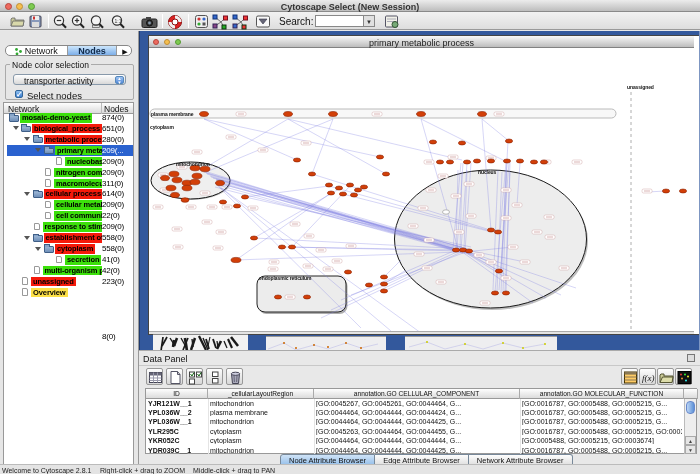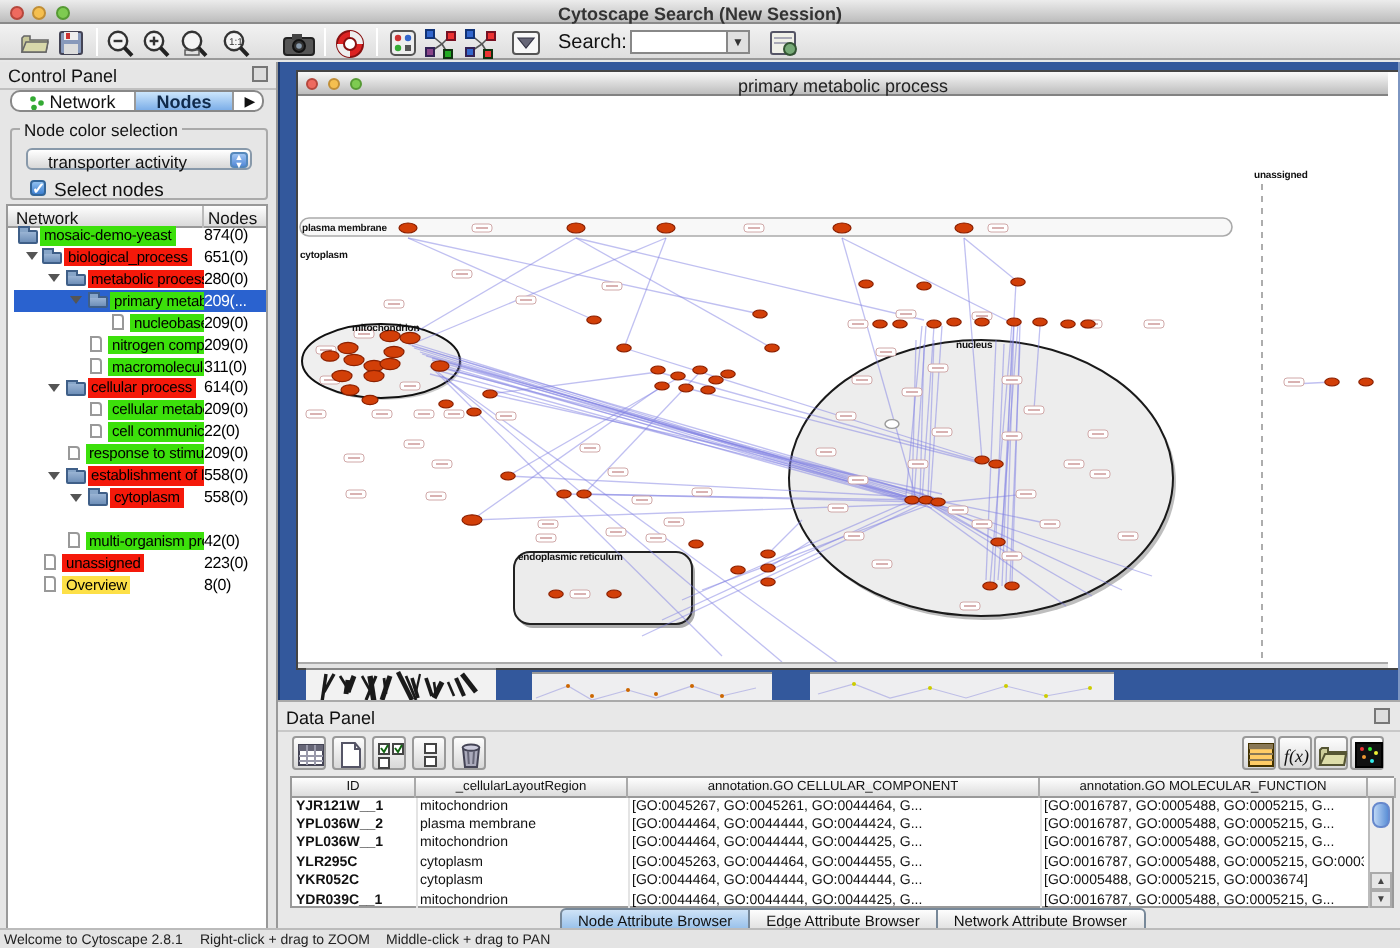--- a/index.html
+++ b/index.html
@@ -1,27 +1,27 @@
 <!DOCTYPE html>
 <html><head><meta charset="utf-8"><style>
 *{margin:0;padding:0;box-sizing:border-box;}
 body{width:700px;height:474px;font-family:"Liberation Sans",sans-serif;position:relative;overflow:hidden;background:#e8e8e8;}
 .tarr{position:absolute;top:3px;width:0;height:0;border-left:3.5px solid transparent;border-right:3.5px solid transparent;border-top:4.5px solid #555;}
 .tfold{position:absolute;top:2.5px;width:10px;height:6.5px;background:linear-gradient(#9ab4d4,#6e8fb8);border:1px solid #3f5f88;border-radius:1px;}
 .tfold::before{content:"";position:absolute;top:-2.6px;left:-1px;width:4px;height:1.6px;background:#87a5c8;border:1px solid #3f5f88;border-bottom:none;}
 .tpage{position:absolute;top:1px;width:6px;height:7.5px;background:#fff;border:1px solid #999;border-radius:0 2px 0 0;}
-.tlab{position:absolute;top:0.5px;height:9.5px;font-size:7.5px;letter-spacing:-0.1px;line-height:9.5px;color:#000;padding:0 2px;white-space:nowrap;overflow:hidden;}
+.tlab{position:absolute;top:0.5px;height:9.5px;font-size:7.5px;letter-spacing:-0.1px;line-height:9.5px;color:#000;padding:0 2px;white-space:nowrap;overflow:hidden;font-weight:bold;}
 .tnum{position:absolute;left:98px;top:0.5px;font-size:8px;letter-spacing:-0.2px;line-height:9.5px;}
 .glab{font-family:"Liberation Sans",sans-serif;font-size:5px;font-weight:bold;fill:#111;letter-spacing:-0.1px;}
 </style></head><body>
 <div style="position:absolute;left:0;top:0;width:700px;height:12px;background:linear-gradient(#ececec,#bdbdbd);border-bottom:1px solid #8a8a8a;">
 <div style="position:absolute;left:4.5px;top:3px;width:7px;height:7px;border-radius:50%;background:#ee6a5f;border:0.5px solid #b5473d;"></div>
 <div style="position:absolute;left:16.0px;top:3px;width:7px;height:7px;border-radius:50%;background:#f5bf4f;border:0.5px solid #c08e36;"></div>
 <div style="position:absolute;left:27.5px;top:3px;width:7px;height:7px;border-radius:50%;background:#7ecb51;border:0.5px solid #569a34;"></div>
-<div style="position:absolute;left:0;top:1.5px;width:700px;text-align:center;font-size:9px;font-weight:bold;color:#333;">Cytoscape Search (New Session)</div>
+<div style="position:absolute;left:0;top:1.5px;width:700px;text-align:center;font-size:9px;font-weight:bold;color:#333;">Cytoscape Select (New Session)</div>
 </div>
 <div style="position:absolute;left:0;top:12px;width:700px;height:18px;background:linear-gradient(#f2f2f2,#dedede);border-bottom:1px solid #9a9a9a;">
 <div style="position:absolute;left:10px;top:2px;width:15px;height:15px;"><svg width="15" height="15">
         <path d="M1 5 L1 12 L13 12 L14 6 L5 6 L5 4 L2 4 Z" fill="#c8c89a" stroke="#666" stroke-width="0.8"></path>
         <path d="M1 12 L3 7 L14 7 L13 12 Z" fill="#d8d8aa" stroke="#666" stroke-width="0.8"></path>
       </svg></div>
     <div style="position:absolute;left:28px;top:2px;width:15px;height:15px;"><svg width="15" height="15">
         <rect x="2" y="2" width="11" height="11" rx="1" fill="#8899bb" stroke="#445"></rect>
         <rect x="4" y="2" width="7" height="4" fill="#eee"></rect>
         <rect x="5" y="2.5" width="2" height="3" fill="#c33"></rect>
@@ -98,24 +98,20 @@
         <rect x="1.5" y="2" width="12" height="11" rx="1" fill="#f0f0e8" stroke="#556"></rect>
         <line x1="3" y1="5" x2="12" y2="5" stroke="#99a" stroke-width="0.8"></line>
         <line x1="3" y1="7.5" x2="12" y2="7.5" stroke="#99a" stroke-width="0.8"></line>
         <circle cx="11" cy="10.5" r="3" fill="#7a7" stroke="#353"></circle>
       </svg></div>
     <div style="position:absolute;left:47.5px;top:2px;width:1px;height:14px;background:#bbb;border-right:1px solid #fff;"></div>
     <div style="position:absolute;left:162px;top:2px;width:1px;height:14px;background:#bbb;border-right:1px solid #fff;"></div>
     <div style="position:absolute;left:187.5px;top:2px;width:1px;height:14px;background:#bbb;border-right:1px solid #fff;"></div>
 </div>
 <div style="position:absolute;left:0;top:31px;width:139px;height:433px;background:#e6e6e6;border-right:1px solid #999;">
-<div style="position:absolute;left:0;top:0;width:138px;height:14px;border-bottom:1px solid #c0c0c0;">
-      <span style="position:absolute;left:4px;top:2px;font-size:9px;color:#111;">Control Panel</span>
-      <span style="position:absolute;right:4px;top:2px;width:8px;height:8px;border:1px solid #777;background:#ddd;"></span>
-    </div>
 <div style="position:absolute;left:5px;top:14px;width:127px;height:11px;background:#fff;border:1px solid #888;border-radius:5px;overflow:hidden;">
 <div style="position:absolute;left:0;top:0;width:62px;height:11px;font-size:9px;text-align:center;line-height:10px;color:#111;border-right:1px solid #999;"><svg width="7" height="7" style="vertical-align:-1px;">
           <circle cx="1.5" cy="1.5" r="1.4" fill="#3a3"></circle>
           <circle cx="5.5" cy="3.5" r="1.4" fill="#3a3"></circle>
           <circle cx="2" cy="5.8" r="1.4" fill="#3a3"></circle>
         </svg> Network</div>
 <div style="position:absolute;left:62px;top:0;width:49px;height:11px;background:linear-gradient(#cce6fc,#6ba2e4);font-size:9px;font-weight:bold;text-align:center;line-height:10px;color:#102a4a;border-right:1px solid #999;">Nodes</div>
 <div style="position:absolute;left:111px;top:0;width:16px;height:11px;font-size:7px;text-align:center;line-height:11px;color:#111;">▶</div>
 </div>
 <div style="position:absolute;left:5px;top:33px;width:129px;height:36px;border:1px solid #aaa;border-radius:2px;">
@@ -198,34 +194,39 @@
         <div class="tfold" style="left:28.5px;"></div>
         <div class="tlab" style="left:39.5px;background:#f5190a;max-width:58.5px;">establishment of lo</div>
         <div class="tnum" style="color:#000;">558(0)</div>
       </div>
       <div style="position:absolute;left:0;top:140.5px;width:129px;height:10.9px;">
         <div class="tarr" style="left:31px;"></div>
         <div class="tfold" style="left:40px;"></div>
         <div class="tlab" style="left:51px;background:#f5190a;max-width:47px;">cytoplasm</div>
         <div class="tnum" style="color:#000;">558(0)</div>
       </div>
+      <div style="position:absolute;left:0;top:151.5px;width:129px;height:10.9px;">
+        <div class="tpage" style="left:52px;"></div>
+        <div class="tlab" style="left:61px;background:#3ce00b;max-width:37px;">secretion</div>
+        <div class="tnum" style="color:#000;">41(0)</div>
+      </div>
       <div style="position:absolute;left:0;top:162.4px;width:129px;height:10.9px;">
         <div class="tpage" style="left:29.5px;"></div>
         <div class="tlab" style="left:38.5px;background:#3ce00b;max-width:59.5px;">multi-organism pro</div>
         <div class="tnum" style="color:#000;">42(0)</div>
       </div>
       <div style="position:absolute;left:0;top:173.3px;width:129px;height:10.9px;">
         <div class="tpage" style="left:18px;"></div>
         <div class="tlab" style="left:27px;background:#f5190a;max-width:71px;">unassigned</div>
         <div class="tnum" style="color:#000;">223(0)</div>
       </div>
       <div style="position:absolute;left:0;top:184.2px;width:129px;height:10.9px;">
         <div class="tpage" style="left:18px;"></div>
         <div class="tlab" style="left:27px;background:#fde047;max-width:71px;">Overview</div>
-        <div class="tnum" style="color:#000;">8(0)</div>
+        <div class="tnum" style="color:#000;margin-top:44px;">8(0)</div>
       </div>
 </div>
 </div>
 <div style="position:absolute;left:139px;top:31px;width:561px;height:319px;background:#33589c;border-left:1px solid #1e3a6e;">
 <div style="position:absolute;left:8px;top:4px;width:615px;height:300px;border:1px solid #444;background:#fff;">
 <div style="position:absolute;left:0;top:0;width:545px;height:12px;background:linear-gradient(#f8f8f8,#bdbdbd);border-bottom:1px solid #828282;">
 <div style="position:absolute;left:3.8px;top:2.8px;width:6.5px;height:6.5px;border-radius:50%;background:#ee6a5f;border:0.5px solid #b5473d;"></div>
 <div style="position:absolute;left:14.8px;top:2.8px;width:6.5px;height:6.5px;border-radius:50%;background:#f5bf4f;border:0.5px solid #c08e36;"></div>
 <div style="position:absolute;left:25.8px;top:2.8px;width:6.5px;height:6.5px;border-radius:50%;background:#7ecb51;border:0.5px solid #569a34;"></div>
 <div style="position:absolute;left:0;top:1.5px;width:545px;text-align:center;font-size:9px;color:#222;">primary metabolic process</div>

